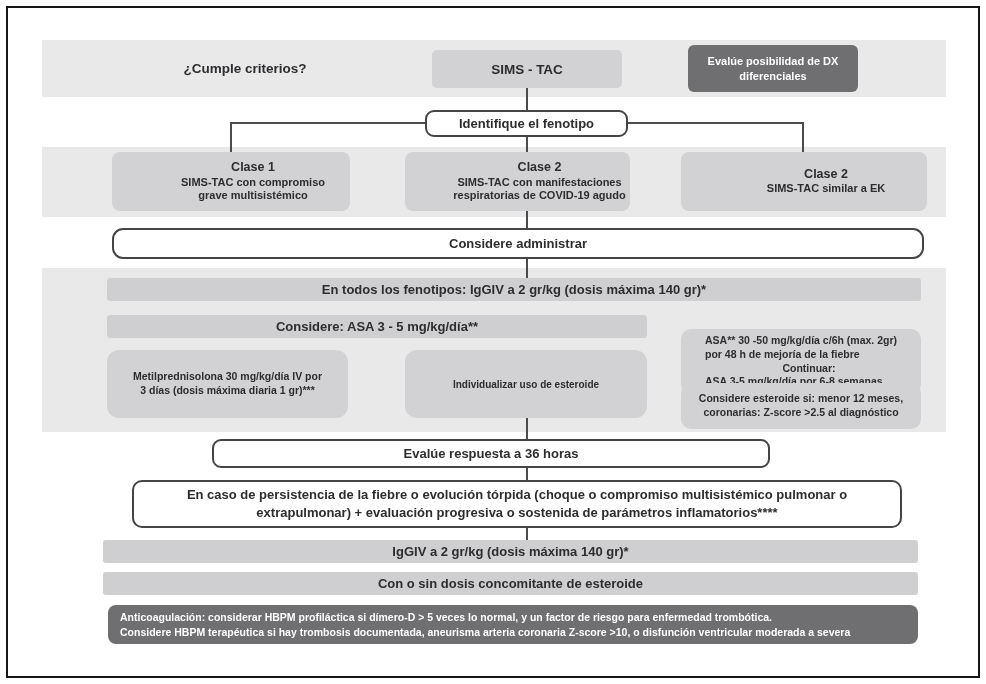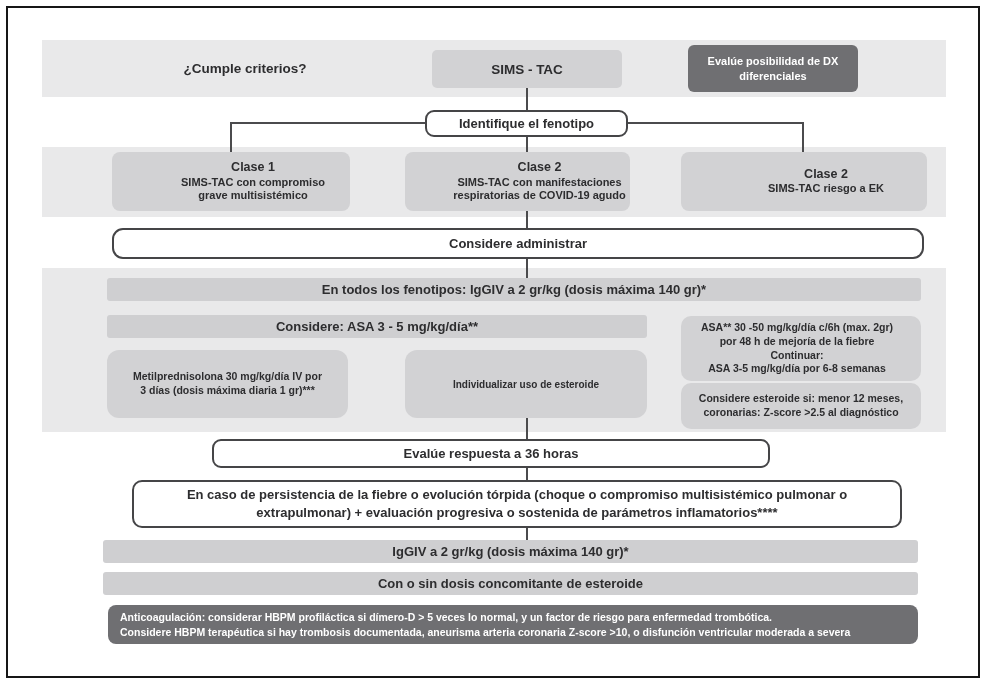--- a/index.html
+++ b/index.html
@@ -37,22 +37,22 @@
   .clase1{left:112px;width:238px;}
   .clase2{left:405px;width:225px;}
   .clase3{left:681px;width:246px;}
   .admin{left:112px;top:228px;width:812px;height:31px;font-size:13px;border-radius:11px;}
   .bar{height:23px;font-size:13px;}
   .bar1{left:107px;top:278px;width:814px;}
   .bar2{left:107px;top:315px;width:540px;}
   .smallbox{font-size:10.5px;line-height:1.3;border-radius:12px;}
   .metil{left:107px;top:350px;width:241px;height:68px;}
   .indiv{left:405px;top:350px;width:242px;height:68px;font-size:10px;}
-  .asadet{left:681px;top:316px;width:240px;height:65px;border-radius:10px;
-      align-items:center;text-align:left;padding:4px 8px 4px 0;}
+  .asadet{left:681px;top:329px;width:240px;height:65px;border-radius:10px;
+      align-items:flex-start;text-align:left;padding:4px 8px 4px 24px;}
   .asadet .c{align-self:stretch;text-align:center;}
   .esterif{left:681px;top:383px;width:240px;height:46px;border-radius:10px;}
   .evalue{left:212px;top:439px;width:558px;height:29px;font-size:13px;border-radius:9px;text-align:right;}
   .persist{left:132px;top:480px;width:770px;height:48px;font-size:13px;border-radius:10px;
       line-height:1.35;padding:4px 22px;}
   .bar3{left:103px;top:540px;width:815px;}
   .bar4{left:103px;top:572px;width:815px;}
   .anticoag{left:108px;top:605px;width:810px;height:39px;font-size:10.5px;border-radius:8px;
       align-items:flex-start;text-align:left;line-height:1.4;padding:3px 12px;}
 </style>
@@ -89,21 +89,21 @@
     <span class="b">SIMS-TAC con compromiso</span>
     <span class="b">grave multisistémico</span>
   </div>
   <div class="box gray clase clase2">
     <span class="t">Clase 2</span>
     <span class="b">SIMS-TAC con manifestaciones</span>
     <span class="b">respiratorias de COVID-19 agudo</span>
   </div>
   <div class="box gray clase clase3">
     <span class="t">Clase 2</span>
-    <span class="b">SIMS-TAC riesgo a EK</span>
+    <span class="b">SIMS-TAC similar a EK</span>
   </div>
 
   <div class="box white admin">Considere administrar</div>
 
   <div class="box grayblock bar bar1">En todos los fenotipos: IgGIV a 2 gr/kg (dosis máxima 140 gr)*</div>
   <div class="box grayblock bar bar2">Considere: ASA 3 - 5 mg/kg/día**</div>
 
   <div class="box gray smallbox metil">
     <span>Metilprednisolona 30 mg/kg/día IV por</span>
     <span>3 días (dosis máxima diaria 1 gr)***</span>

